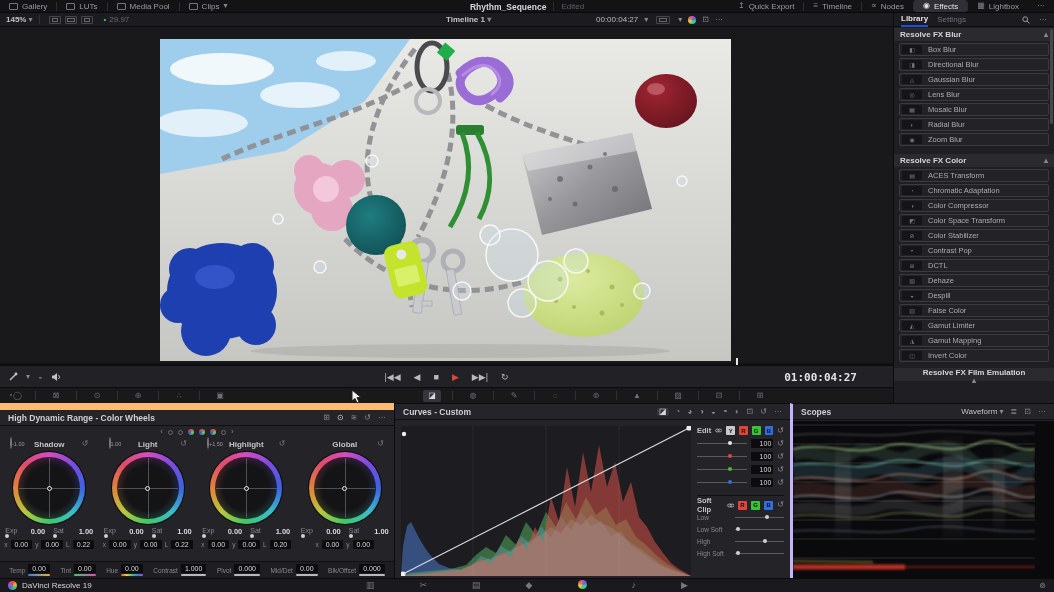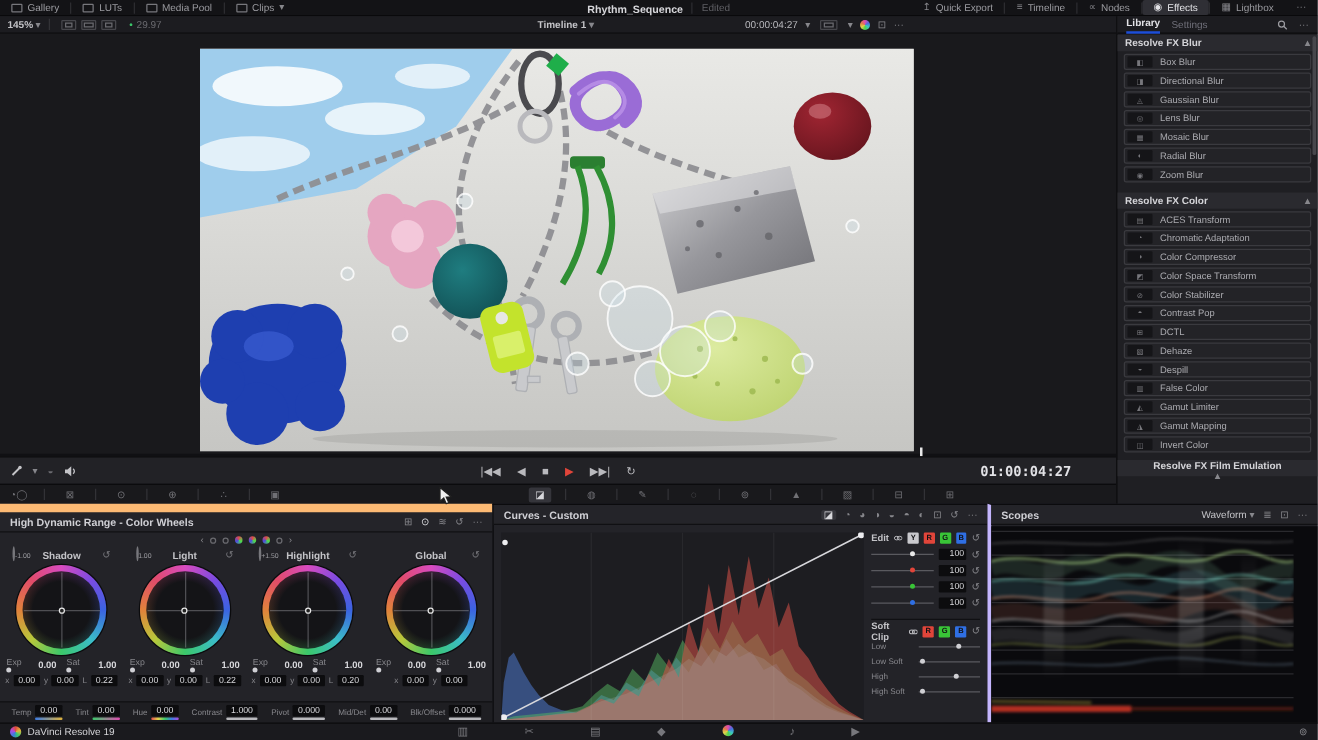--- a/index.html
+++ b/index.html
@@ -18,21 +18,21 @@
   .tb-btn.active { background:#2f2f35; color:#e4e4e8; border-radius:2px; }
   .tb-sep { width:1px; height:9px; background:#2c2c30; }
   #tb-title { position:absolute; left:0; right:0; top:0; height:13px; display:flex; align-items:center; justify-content:center; gap:7px; pointer-events:none; }
   #tb-title .t { color:#d6d6da; font-weight:bold; font-size:8.5px; }
   #tb-title .s { color:#5f5f64; font-size:8px; border-left:1px solid #2c2c30; padding-left:7px; }
 
   
   #subbar { left:0; top:13px; width:893px; height:14px; background:#1c1c20; border-bottom:1px solid #0b0b0d; display:flex; align-items:center; padding:0 6px; font-size:8px; }
   .mini-box { width:12px; height:8px; border:1px solid #47474c; border-radius:1px; margin:0 2px; display:inline-flex; align-items:center; justify-content:center; }
   .mini-box i { display:block; width:6px; height:4px; border:1px solid #6a6a6f; }
-  #subbar .tl-name { position:absolute; left:430px; color:#c3c3c7; font-weight:bold; }
+  #subbar .tl-name { position:absolute; left:446px; color:#c3c3c7; font-weight:bold; }
   #subbar .right { position:absolute; right:170px; display:flex; align-items:center; gap:6px; }
   .tc-small { font-family:Liberation Sans, sans-serif; color:#b9b9bd; font-size:8px; }
   .cgrad-dot { width:8px; height:8px; border-radius:50%; background:conic-gradient(#e14bb0,#4b6ae1,#3bc8c0,#4bd24b,#e1d24b,#e1784b,#e14bb0); }
 
   
   #viewer { left:0; top:27px; width:893px; height:338px; background:#19191c; }
   #video { left:160px; top:12px; width:571px; height:322px; background:#d9d9d6; }
   #scrub { left:0px; top:336px; width:893px; height:2px; background:#101013; }
   #playhead { left:736px; top:331px; width:2px; height:8px; background:#e8e8e8; }
 

